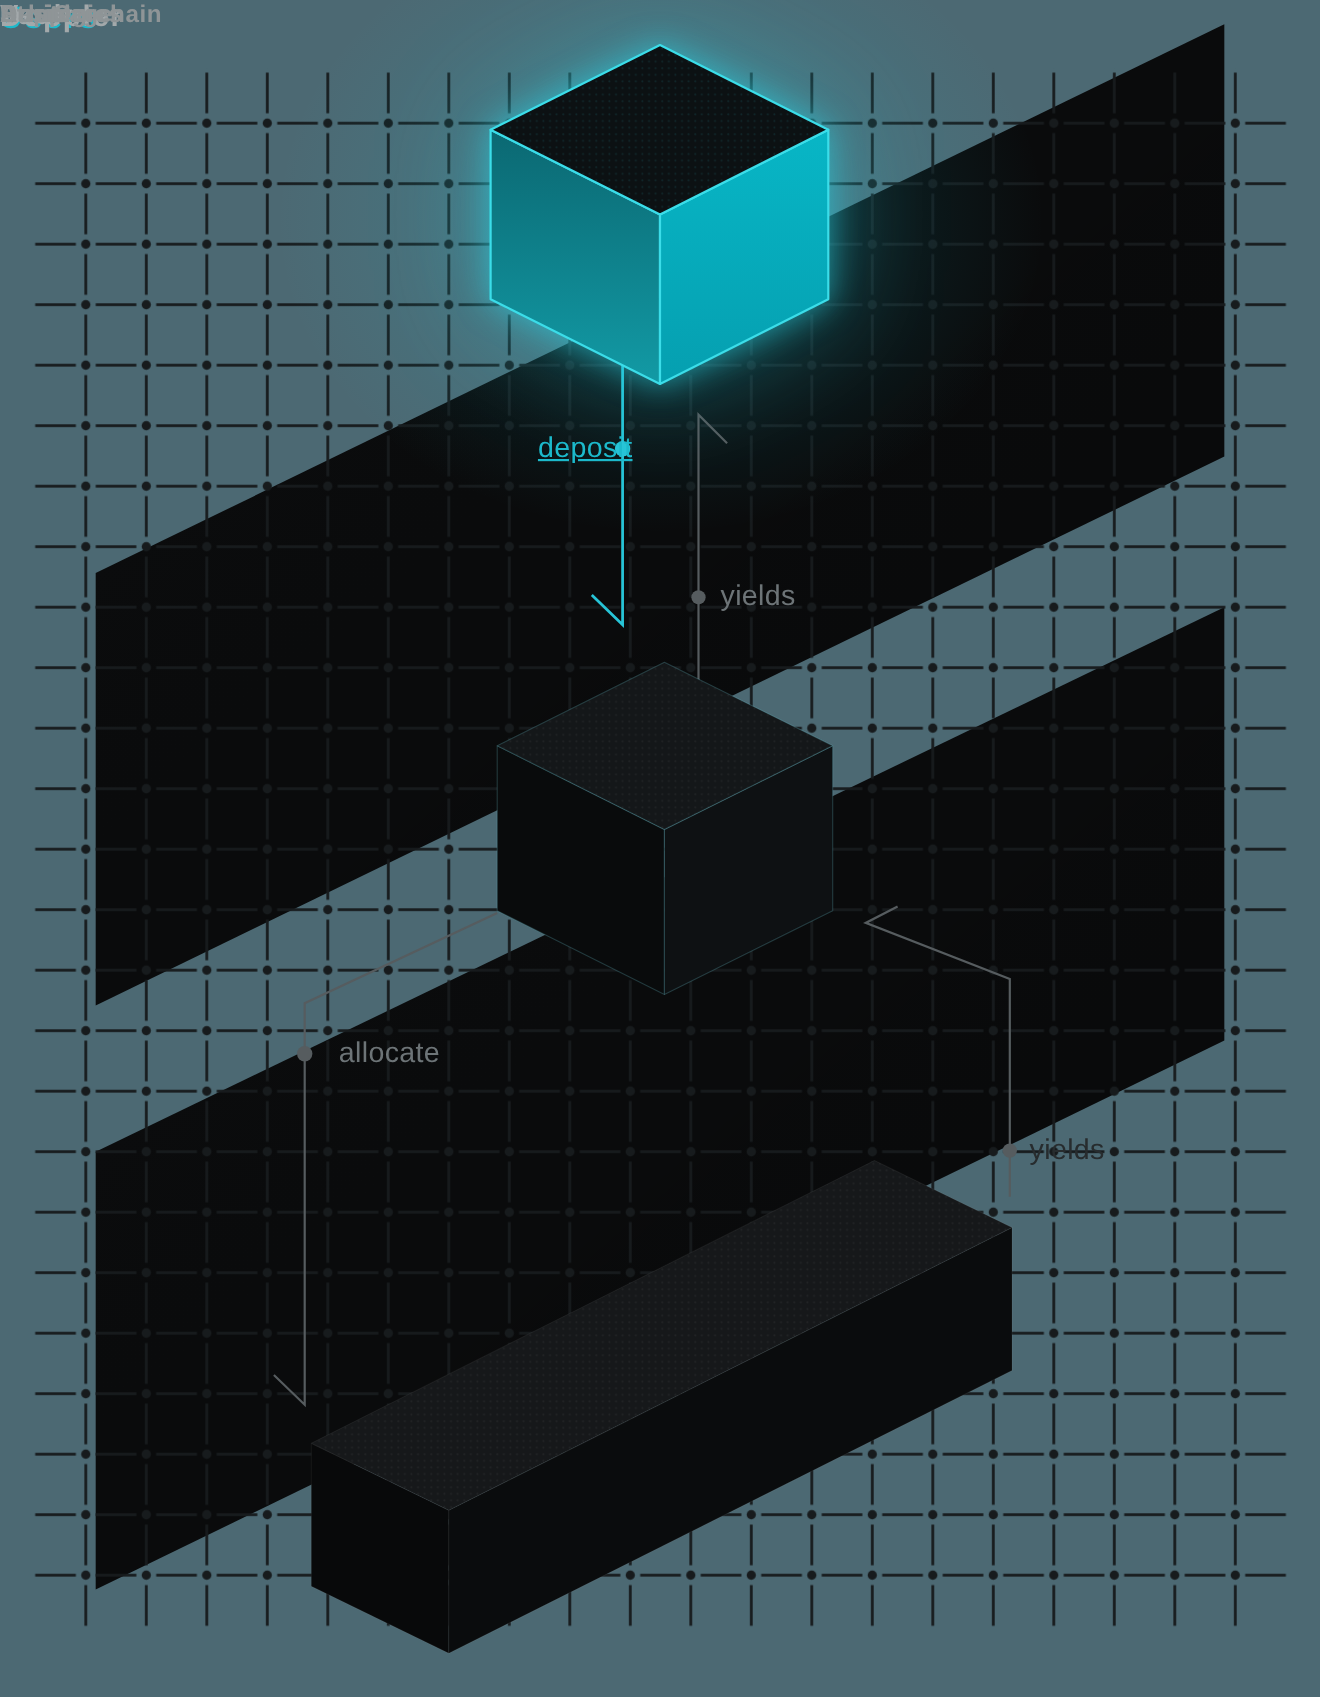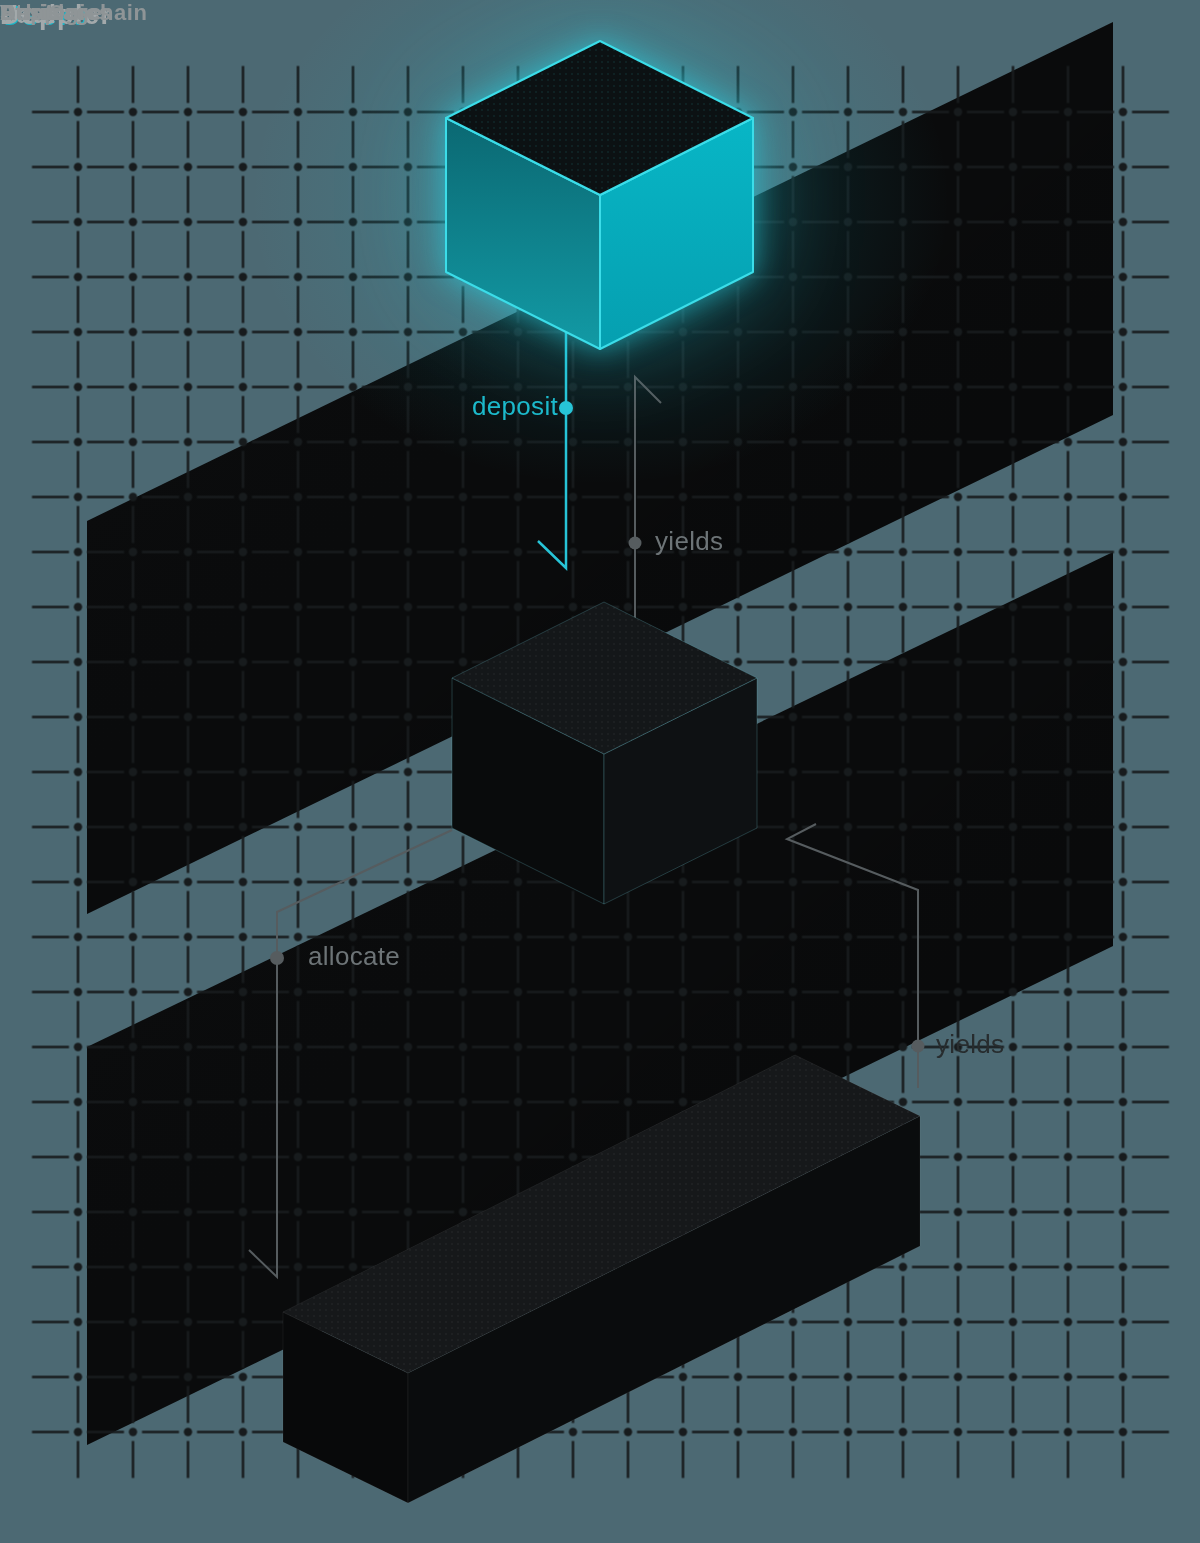--- a/index.html
+++ b/index.html
@@ -25,21 +25,21 @@
     transform:translate(624px,687px) matrix(.9,-.45,-.45,.9) translate(-50%,-50%);}
   .strat{font-size:22px;letter-spacing:.5px;color:var(--strategy-text,#8f9597);}
   #lbl-arb{transform:translate(438px,1290px) matrix(.9,-.45,-.45,.9) translate(-50%,-50%);}
   #lbl-basis1{transform:translate(575px,1205px) matrix(.9,-.45,-.45,.9) translate(-50%,-50%);}
   #lbl-basis2{transform:translate(608px,1222px) matrix(.9,-.45,-.45,.9) translate(-50%,-50%);}
   #lbl-chain1{transform:translate(746px,1117px) matrix(.9,-.45,-.45,.9) translate(-50%,-50%);margin-left:48px;}
   #lbl-chain2{transform:translate(771px,1139px) matrix(.9,-.45,-.45,.9) translate(-50%,-50%);}
 
   
   .edge-label{position:absolute;font-size:26px;letter-spacing:.3px;font-weight:400}
-  #lbl-deposit{left:558px;top:408px;transform:translate(-100%,-54%);color:var(--accent-text,#1cb9cb);}
+  #lbl-deposit{left:575px;top:408px;transform:translate(-100%,-54%);color:var(--accent-text,#1cb9cb);text-decoration:underline;}
   #lbl-yields-top{left:655px;top:543px;transform:translateY(-54%);color:var(--edge-label-gray,#6d7477);}
   #lbl-allocate{left:308px;top:958px;transform:translateY(-54%);color:var(--edge-label-gray,#6d7477);}
   #lbl-yields-bottom{left:936px;top:1046px;transform:translateY(-54%);color:var(--edge-label-dark,#272c2e);}
 
   .users-glow-group{filter:drop-shadow(0 0 14px rgba(42,205,222,.60)) drop-shadow(0 0 48px rgba(42,205,222,.35));}
   .edge-line{fill:none;stroke:var(--edge-gray,#565c5f);stroke-width:2}
   .edge-line.cyan{stroke:var(--accent,#27c4d7);stroke-width:2.5}
   .edge-dot{fill:var(--edge-gray,#565c5f)}
   .edge-dot.cyan{fill:var(--accent,#27c4d7)}
 </style>

